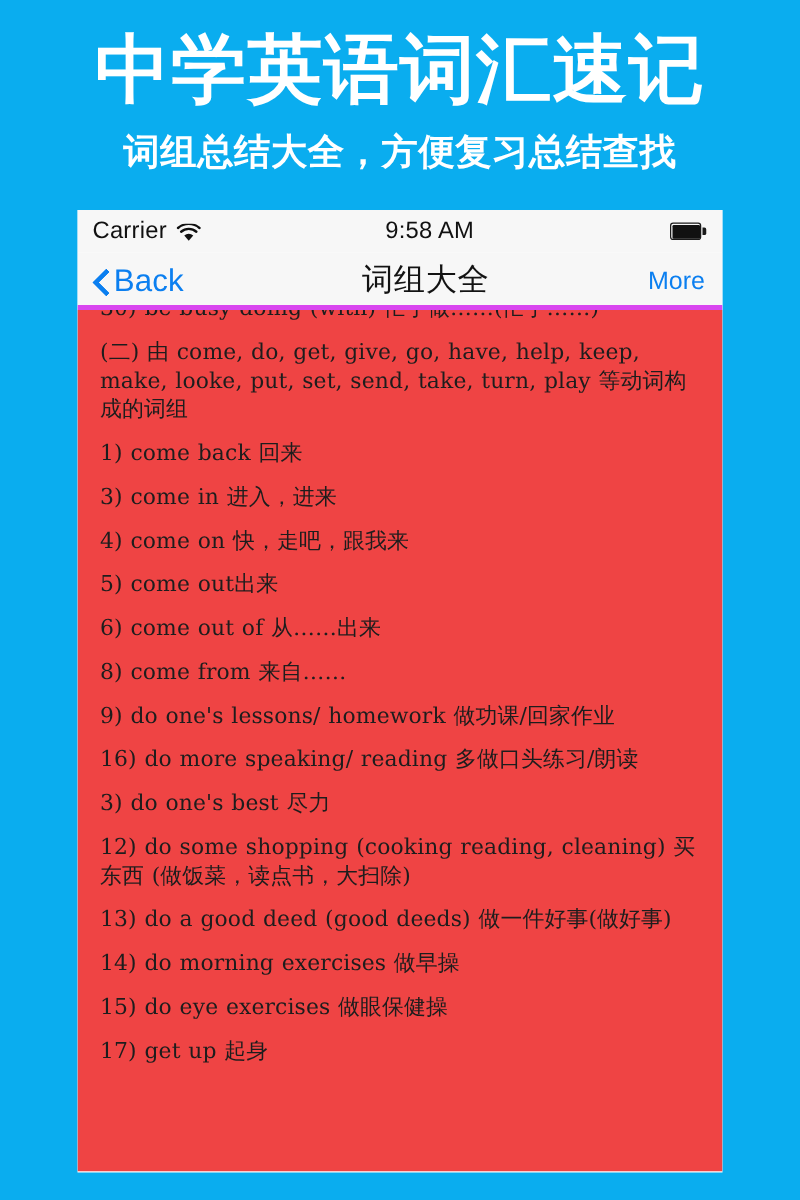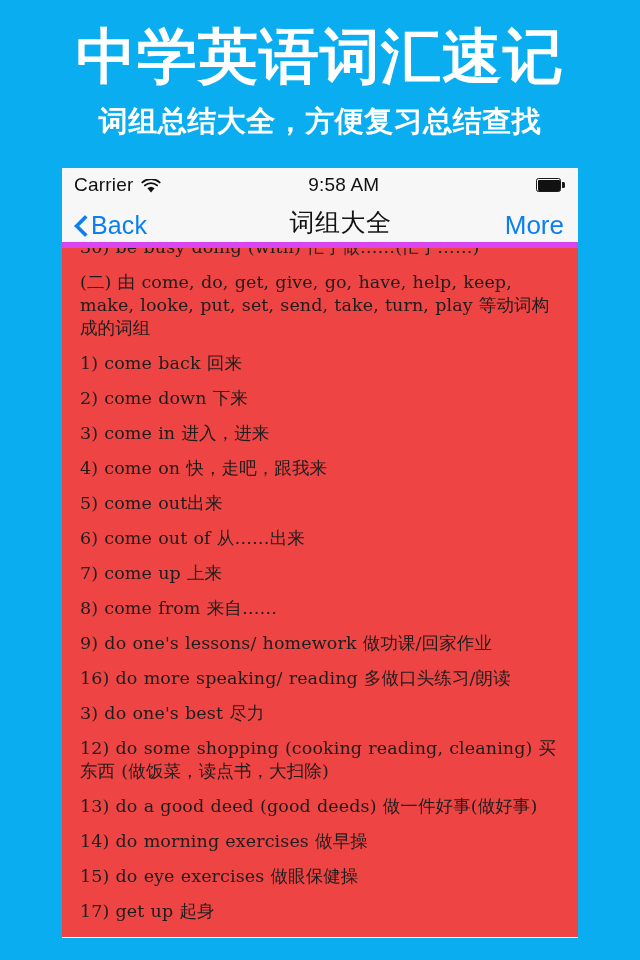--- a/index.html
+++ b/index.html
@@ -146,21 +146,21 @@
     height: 6px;
     background: #1a1a1a;
     border-radius: 0 1.5px 1.5px 0;
   }
 
   
   .navbar {
     position: relative;
     height: 46px;
     background: #F7F7F7;
-    border-bottom: 6px solid #d946ef;
+    border-bottom: 4px solid #d946ef;
     display: flex;
     align-items: center;
     box-sizing: border-box;
   }
   .nav-back {
     position: absolute;
     left: 12px;
     top: 0;
     height: 46px;
     display: flex;
@@ -202,21 +202,21 @@
     letter-spacing: 0.5px;
     margin-left: 41px;
   }
   .nav-more {
     position: absolute;
     right: 14px;
     top: 0;
     height: 46px;
     display: flex;
     align-items: center;
-    font-size: 26px;
+    font-size: 20px;
     color: #0B7FF0;
     font-family: "Liberation Sans", sans-serif;
     cursor: pointer;
   }
 
   
   .content {
     position: relative;
     height: 689px;
     background: #ef4444;
@@ -280,26 +280,24 @@
       </div>
       <div class="nav-title">词组大全</div>
       <div class="nav-more">More</div>
     </div>
 
     <div class="content">
       <div class="doc">
         <p class="doc-line">30) be busy doing (with) 忙于做……(忙于……)</p>
         <p class="doc-line">(二) 由 come, do, get, give, go, have, help, keep, make, looke, put, set, send, take, turn, play 等动词构成的词组</p>
         <p class="doc-line">1) come back  回来</p>
-        <p class="doc-line">2) come down 下来</p>
         <p class="doc-line">3) come in 进入，进来</p>
         <p class="doc-line">4) come on 快，走吧，跟我来</p>
         <p class="doc-line">5) come out出来</p>
         <p class="doc-line">6) come out of 从……出来</p>
-        <p class="doc-line">7) come up  上来</p>
         <p class="doc-line">8) come from 来自……</p>
         <p class="doc-line">9) do one's lessons/ homework  做功课/回家作业</p>
         <p class="doc-line">16) do more speaking/ reading  多做口头练习/朗读</p>
         <p class="doc-line">3) do one's best 尽力</p>
         <p class="doc-line">12) do some shopping (cooking reading, cleaning) 买东西 (做饭菜，读点书，大扫除)</p>
         <p class="doc-line">13) do a good deed (good deeds) 做一件好事(做好事)</p>
         <p class="doc-line">14) do morning exercises  做早操</p>
         <p class="doc-line">15) do eye exercises  做眼保健操</p>
         <p class="doc-line">17) get up 起身</p>
       </div>

